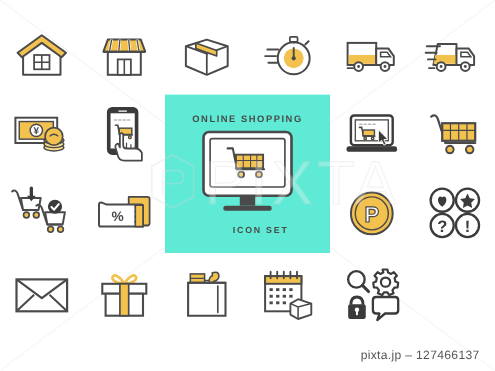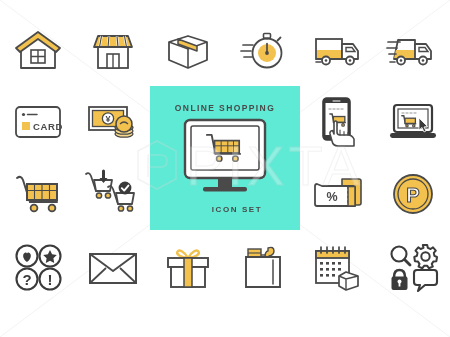--- a/index.html
+++ b/index.html
@@ -158,29 +158,20 @@
         <path d="M32 17.5 L38 17.5 L41 21.5 L32 21.5 Z" fill="#fff" stroke="#4a4a4a" stroke-width="1.4"></path>
         <circle cx="14" cy="30.5" r="4" fill="#fff" stroke="#4a4a4a" stroke-width="1.8"></circle>
         <circle cx="36" cy="30.5" r="4" fill="#fff" stroke="#4a4a4a" stroke-width="1.8"></circle>
         <circle cx="14" cy="30.5" r="1.3" fill="#4a4a4a"></circle>
         <circle cx="36" cy="30.5" r="1.3" fill="#4a4a4a"></circle>
         <path d="M1 12 L13 12 M0 18 L10 18 M2 24 L9 24" stroke="#4a4a4a" stroke-width="1.7" stroke-linecap="round"></path>
         <path d="M3 32 L8 32" stroke="#4a4a4a" stroke-width="1.6" stroke-linecap="round"></path>
       </svg>
     </div>
 
-    <div class="cell">
-      <svg width="50" height="36" viewBox="0 0 50 36">
-        <rect x="3" y="3" width="44" height="30" rx="4" fill="#fff" stroke="#4a4a4a" stroke-width="1.8"></rect>
-        <circle cx="10.5" cy="10.5" r="1.6" fill="#4a4a4a"></circle>
-        <path d="M14.5 10.5 L24 10.5" stroke="#4a4a4a" stroke-width="1.5" stroke-linecap="round"></path>
-        <rect x="9" y="18" width="8" height="8" fill="#f2c14e" stroke="none"></rect>
-        <text x="20" y="25.6" font-family="Liberation Sans, sans-serif" font-size="9.5" font-weight="bold" fill="#4a4a4a" letter-spacing="0.6">CARD</text>
-      </svg>
-    </div>
 
     <div class="cell">
       <svg width="54" height="44" viewBox="0 0 54 44">
         <rect x="3" y="7" width="38" height="23" fill="#fff" stroke="#4a4a4a" stroke-width="1.8"></rect>
         <rect x="6.5" y="10.5" width="31" height="16" fill="#f2c14e" stroke="#4a4a4a" stroke-width="1.3"></rect>
         <circle cx="22" cy="18.5" r="5.6" fill="#fff" stroke="#4a4a4a" stroke-width="1.3"></circle>
         <text x="22" y="22" text-anchor="middle" font-family="Liberation Sans, sans-serif" font-size="9" font-weight="bold" fill="#4a4a4a">¥</text>
         <g>
           <ellipse cx="38" cy="34" rx="9" ry="3.2" fill="#f7d98a" stroke="#4a4a4a" stroke-width="1.3"></ellipse>
           <ellipse cx="38" cy="31" rx="9" ry="3.2" fill="#f7d98a" stroke="#4a4a4a" stroke-width="1.3"></ellipse>
@@ -380,14 +371,15 @@
         <rect x="4.5" y="32.5" width="16" height="13.5" rx="2" fill="#3b3b3b"></rect>
         <circle cx="12.5" cy="37.5" r="2" fill="#fff"></circle>
         <rect x="11.6" y="38" width="1.8" height="4.5" fill="#fff"></rect>
 
         <path d="M30 26 L47 26 Q50 26 50 29 L50 38 Q50 41 47 41 L38 41 L31 47 L33 41 L30 41 Q27 41 27 38 L27 29 Q27 26 30 26 Z" fill="#fff" stroke="#3b3b3b" stroke-width="2.1" stroke-linejoin="round"></path>
       </svg>
     </div>
 
   </div>
 
+  <div class="footer">pixta.jp – 127466137</div>
 
 </div>
 
 </body></html>

